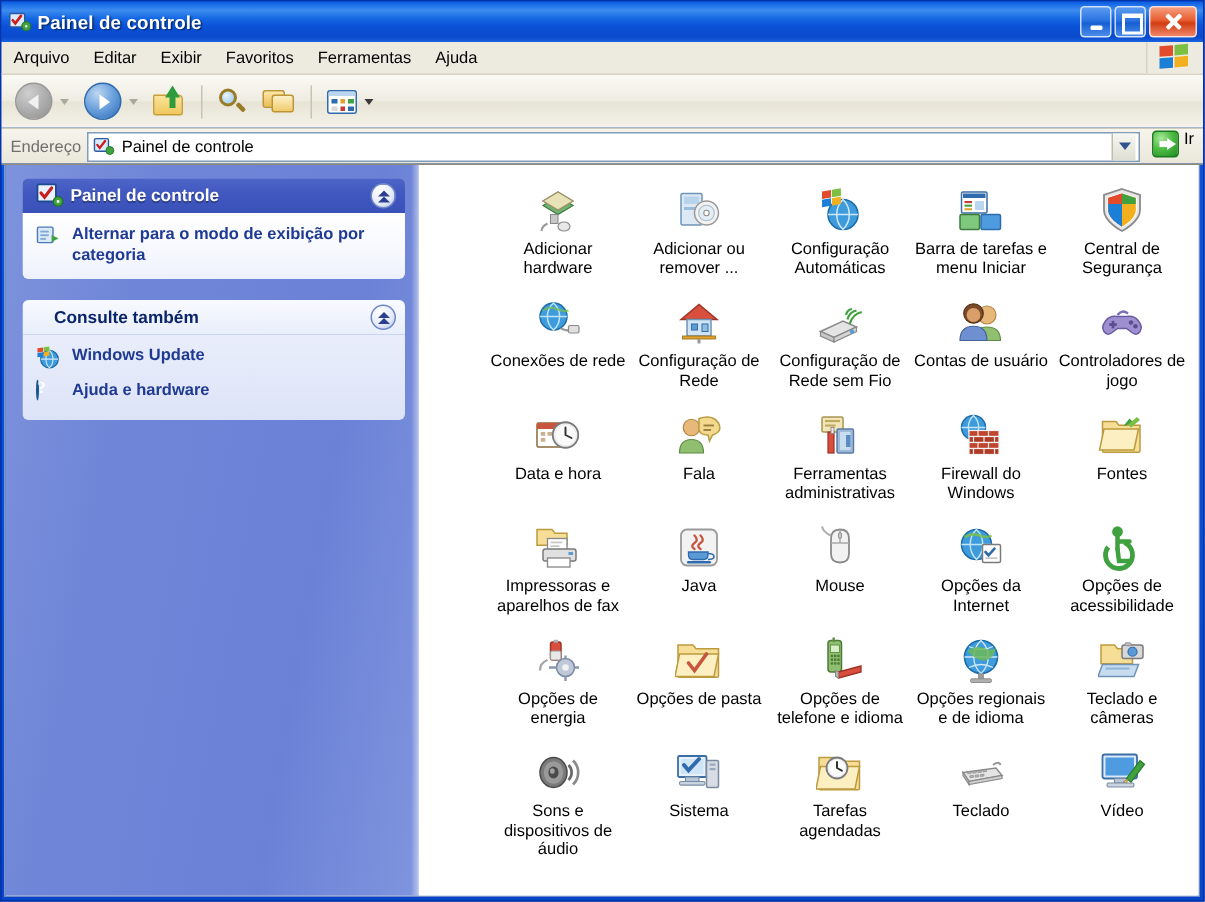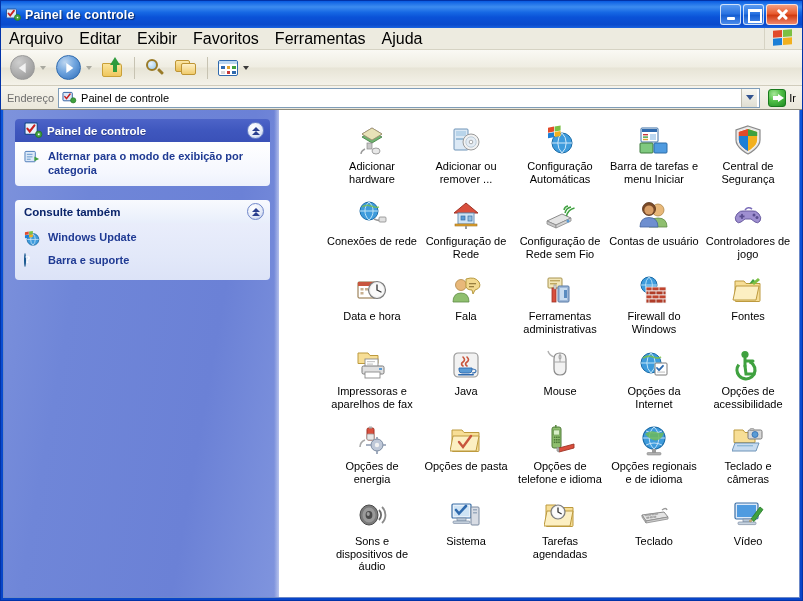--- a/index.html
+++ b/index.html
@@ -68,21 +68,21 @@
   .wbtn.close .x2 { transform: rotate(-45deg); }
 
   
   .menubar {
     height: 22px; background: #EDEBE0;
     display: flex; align-items: center;
     border-bottom: 1px solid #D6D3C4;
     flex: 0 0 auto; position: relative;
   }
   .menubar .mi {
-    padding: 2px 8px; font-size: 16px; color: #000;
+    padding: 2px 8px; font-size: 11px; color: #000;
     line-height: 16px; white-space: nowrap;
   }
   .winflag-box {
     position: absolute; right: 2px; top: 0; bottom: 0;
     width: 36px; display:flex; align-items:center; justify-content:center;
     background: #EDEBE0;
     border-left: 1px solid #D6D3C4;
   }
   .winflag { width: 20px; height: 17px; position: relative; transform: skewY(-5deg); }
   .winflag i { position: absolute; width: 9px; height: 7px; display:block; }
@@ -199,21 +199,21 @@
   .addr-text { font-size:11px; color:#000; flex:1 1 auto; white-space:nowrap; }
   .addr-drop {
     width:16px; height:18px; background: linear-gradient(180deg,#F7F7F2 0%,#DFDED2 100%);
     border-left:1px solid #BFBDAF; display:flex; align-items:center; justify-content:center;
     flex:0 0 auto;
   }
   .addr-drop .c {
     width:0;height:0;border-left:4px solid transparent;border-right:4px solid transparent;
     border-top:5px solid #31538F;
   }
-  .go-btn { display:flex; align-items:center; gap:3px; padding:0 4px; height:22px; }
+  .go-btn { display:flex; align-items:flex-start; gap:3px; padding:0 4px; height:22px; }
   .go-circle {
     width:18px; height:18px; border-radius:3px;
     background: radial-gradient(circle at 32% 26%, #A8E89A 0%, #4FBE45 45%, #1E8B22 100%);
     border:1px solid #1A7A1E; position:relative;
   }
   .go-circle::after {
     content:''; position:absolute; left:4px; top:6.5px; width:7px; height:4px; background:#fff;
   }
   .go-circle::before {
     content:''; position:absolute; left:9px; top:4px; width:0;height:0;
@@ -248,21 +248,21 @@
     background: linear-gradient(180deg,#4D64C8 0%,#3F57BE 50%,#3A51B8 100%);
     position: relative;
   }
   .panel-head.white {
     background: linear-gradient(180deg,#F8FAFE 0%,#E8EEFB 100%);
   }
   .panel-head .ph-title {
     font-size: 11.5px; font-weight: bold; color:#fff; flex:1 1 auto;
     text-shadow: 0 1px 0 rgba(0,0,0,.3); white-space:nowrap;
   }
-  .panel-head.white .ph-title { color:#0A246A; text-shadow:none; }
+  .panel-head.white .ph-title { color:#0A246A; text-shadow:none;margin-left:12px; }
   .chev {
     width:17px; height:17px; border-radius:50%; flex:0 0 auto;
     background: radial-gradient(circle at 35% 28%, #FFFFFF 0%, #E4EAF8 60%, #AFC0E4 100%);
     border:1px solid #6F86C8; display:flex; align-items:center; justify-content:center;
     position:relative;
   }
   .chev .ca, .chev .cb {
     position:absolute; width:0;height:0;
     border-left:4px solid transparent;border-right:4px solid transparent;
     border-bottom:4px solid #2A3F8F;
@@ -494,21 +494,21 @@
                   <rect x="5.4" y="5.8" width="4" height="3" fill="#F2B01E"></rect>
                 </g>
               </svg>
             </span>
             <span class="lbl">Windows Update</span>
           </div>
           <div class="side-link">
             <span class="ico16">
               <span class="ico-help"></span>
             </span>
-            <span class="lbl">Barra e suporte</span>
+            <span class="lbl">Ajuda e hardware</span>
           </div>
         </div>
       </div>
 
     </div>
 
     <div class="content">
       <div class="grid">
 
         <div class="cell">

